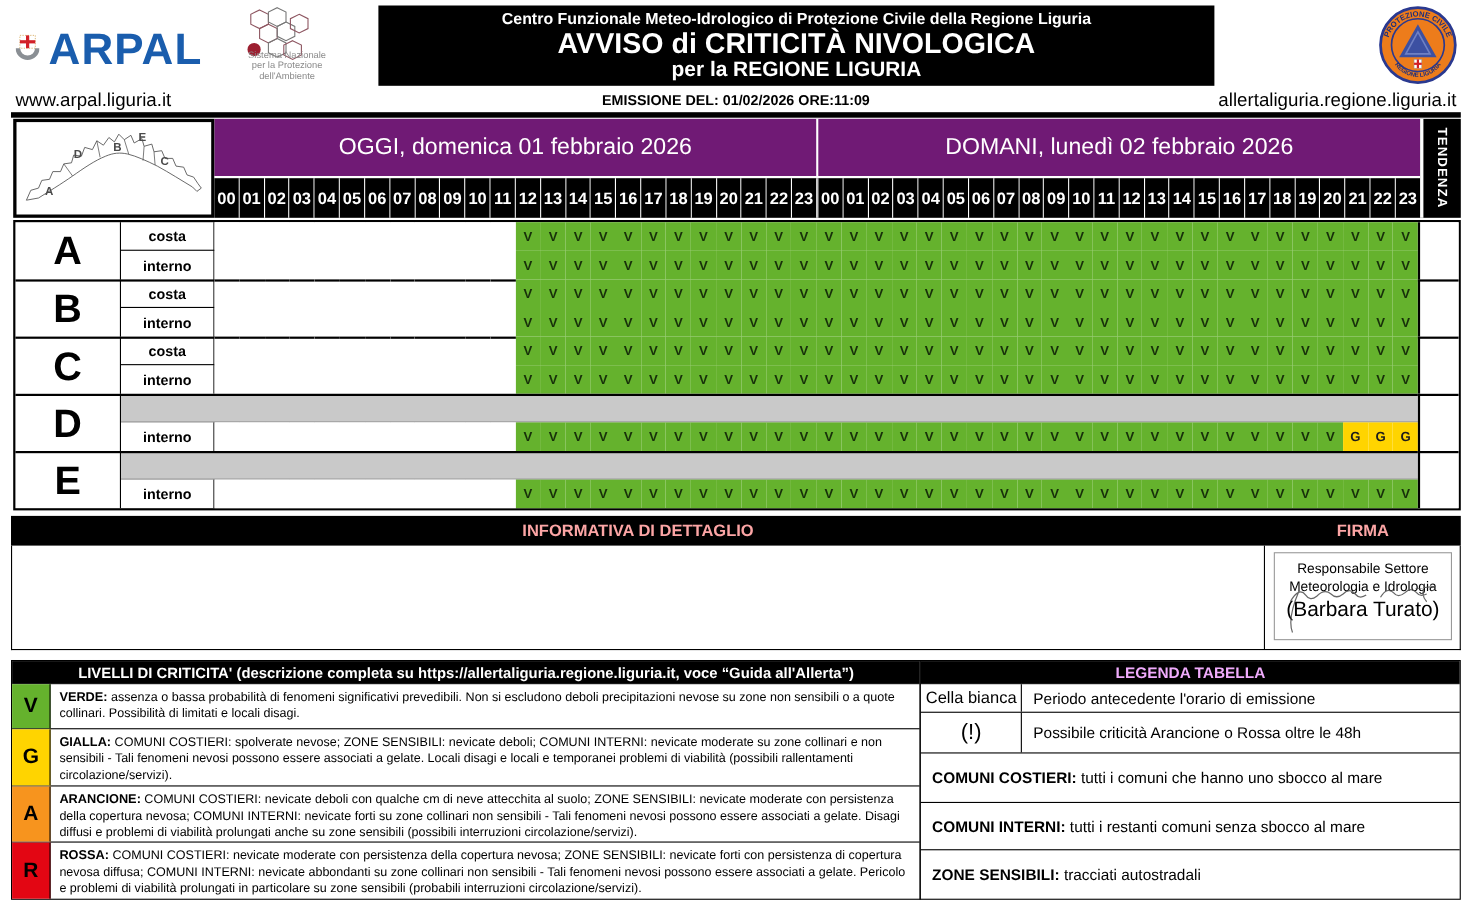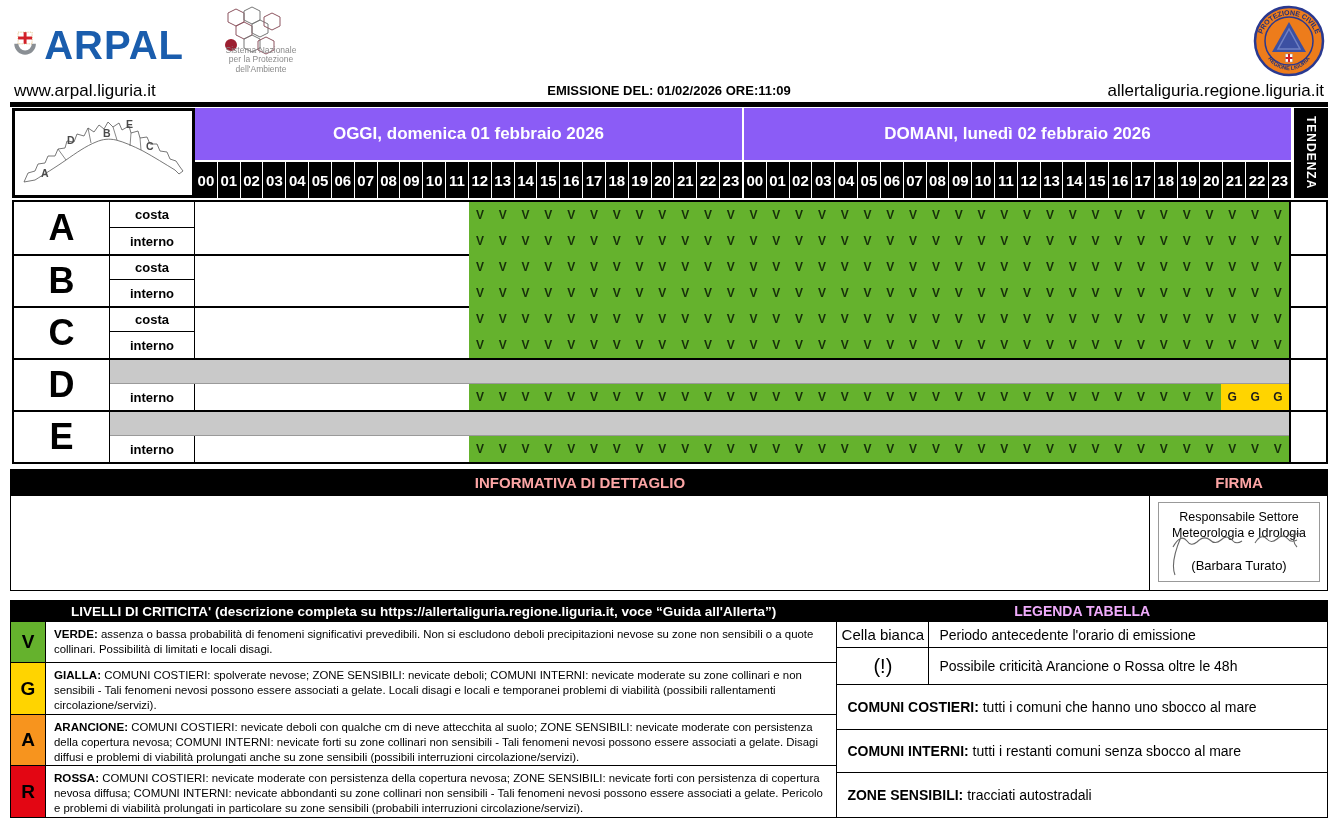--- a/index.html
+++ b/index.html
@@ -24,21 +24,21 @@
   .emission { font-size:13px; font-weight:bold; }
   .url-right { font-size:17px; text-align:right; }
   .blackbar { height:5px; background:#000; margin:1px 10px 0 10px; }
 
   
   .tbl { margin:1px 10px 0 12px; width:1316px; }
   .tbl-header { display:flex; height:90px; }
   .map-cell { width:183px; border:3px solid #000; background:#fff; }
   .day-area { flex:1; display:flex; flex-direction:column; }
   .day-row { display:flex; height:52px; }
-  .day { flex:1; background:#8b5cf6; color:#fff; font-weight:bold; font-size:17px; display:flex; align-items:center; justify-content:center; }
+  .day { flex:1; background:#701a75; color:#fff; font-weight:normal; font-size:21px; display:flex; align-items:center; justify-content:center; }
   .day:first-child { border-right:2px solid #fff; }
   .hours-row { display:flex; height:38px; border-top:2px solid #fff; }
   .hcell { flex:1; background:#000; color:#fff; font-weight:bold; font-size:15px; display:flex; align-items:center; justify-content:center; border-right:1px solid #fff; }
   .hcell:last-child { border-right:none; }
   .hcell.daysplit { border-left:1px solid #fff; }
   .tend-header { width:37px; background:#000; color:#fff; font-weight:bold; font-size:12px; letter-spacing:1px;
     writing-mode:vertical-rl; display:flex; align-items:center; justify-content:center; border-left:3px solid #fff; }
 
   .tbl-body { border:2px solid #000; margin-top:2px; }
   .zone { display:flex; }
@@ -58,21 +58,21 @@
 
   
   .infobar { display:flex; height:27px; margin:5px 10px 0 10px; background:#000; color:#fca5a5; font-weight:bold; font-size:15px; }
   .info-left { flex:1; display:flex; align-items:center; justify-content:center; }
   .info-right { width:178px; display:flex; align-items:center; justify-content:center; }
   .detail { display:flex; height:95px; margin:0 10px; border:1px solid #000; border-top:none; }
   .detail-left { flex:1; }
   .detail-right { width:178px; border-left:1px solid #000; position:relative; }
   .sigbox { position:absolute; top:6px; right:7px; width:162px; height:80px; border:1px solid #999; text-align:center; padding-top:7px; }
   .sig-line { font-size:12.5px; line-height:1.25; }
-  .sig-name { font-size:13px; margin-top:17px; }
+  .sig-name { font-size:19px; margin-top:3px; }
   .sigbox svg { position:absolute; left:0; top:28px; }
 
   
   .bottom { display:flex; margin:9px 10px 0 10px; }
   .levels { width:828px; border:1px solid #000; }
   .levels-hd { height:20px; background:#000; color:#fff; font-weight:bold; font-size:13.5px; display:flex; align-items:center; justify-content:center; }
   .lvl-row { display:flex; border-top:1px solid #000; }
   .lvl-code { width:35px; display:flex; align-items:center; justify-content:center; font-size:19px; font-weight:bold; border-right:1px solid #000; }
   .lvl-text { flex:1; padding:4px 8px 3px 8px; font-size:11.4px; line-height:1.33; }
   .lvl-text b { font-size:11.6px; }
@@ -116,20 +116,25 @@
           <polygon points="38,30 46,34 46,43 38,47 30,43 30,34" stroke="#777"></polygon>
           <polygon points="52,32 60,36 60,45 52,49 44,45 44,36" stroke="#8d5560"></polygon>
         </g>
         <circle cx="17" cy="40" r="6" fill="#9c1f30"></circle>
       </svg>
       <div class="snpa-cap">
         <div>Sistema Nazionale</div>
         <div>per la Protezione</div>
         <div>dell'Ambiente</div>
       </div>
+    </div>
+    <div class="titlebox">
+      <div class="t1">Centro Funzionale Meteo-Idrologico di Protezione Civile della Regione Liguria</div>
+      <div class="t2">AVVISO di CRITICITÀ NIVOLOGICA</div>
+      <div class="t3">per la REGIONE LIGURIA</div>
     </div>
     <svg class="pclogo" viewBox="0 0 72 72">
       <circle cx="36" cy="36" r="34" fill="#ED7C1B"></circle>
       <circle cx="36" cy="36" r="34" fill="none" stroke="#2A3990" stroke-width="2.5"></circle>
       <circle cx="36" cy="36" r="24" fill="none" stroke="#2A3990" stroke-width="1.5"></circle>
       <polygon points="36,17 53,47 19,47" fill="#3C50A2"></polygon>
       <polygon points="36,24 47,44 25,44" fill="none" stroke="#6F80C4" stroke-width="1.5"></polygon>
       <defs>
         <path id="arcTop" d="M 8,38 A 28,28 0 0 1 64,38"></path>
         <path id="arcBot" d="M 11,40 A 25,25 0 0 0 61,40"></path>

